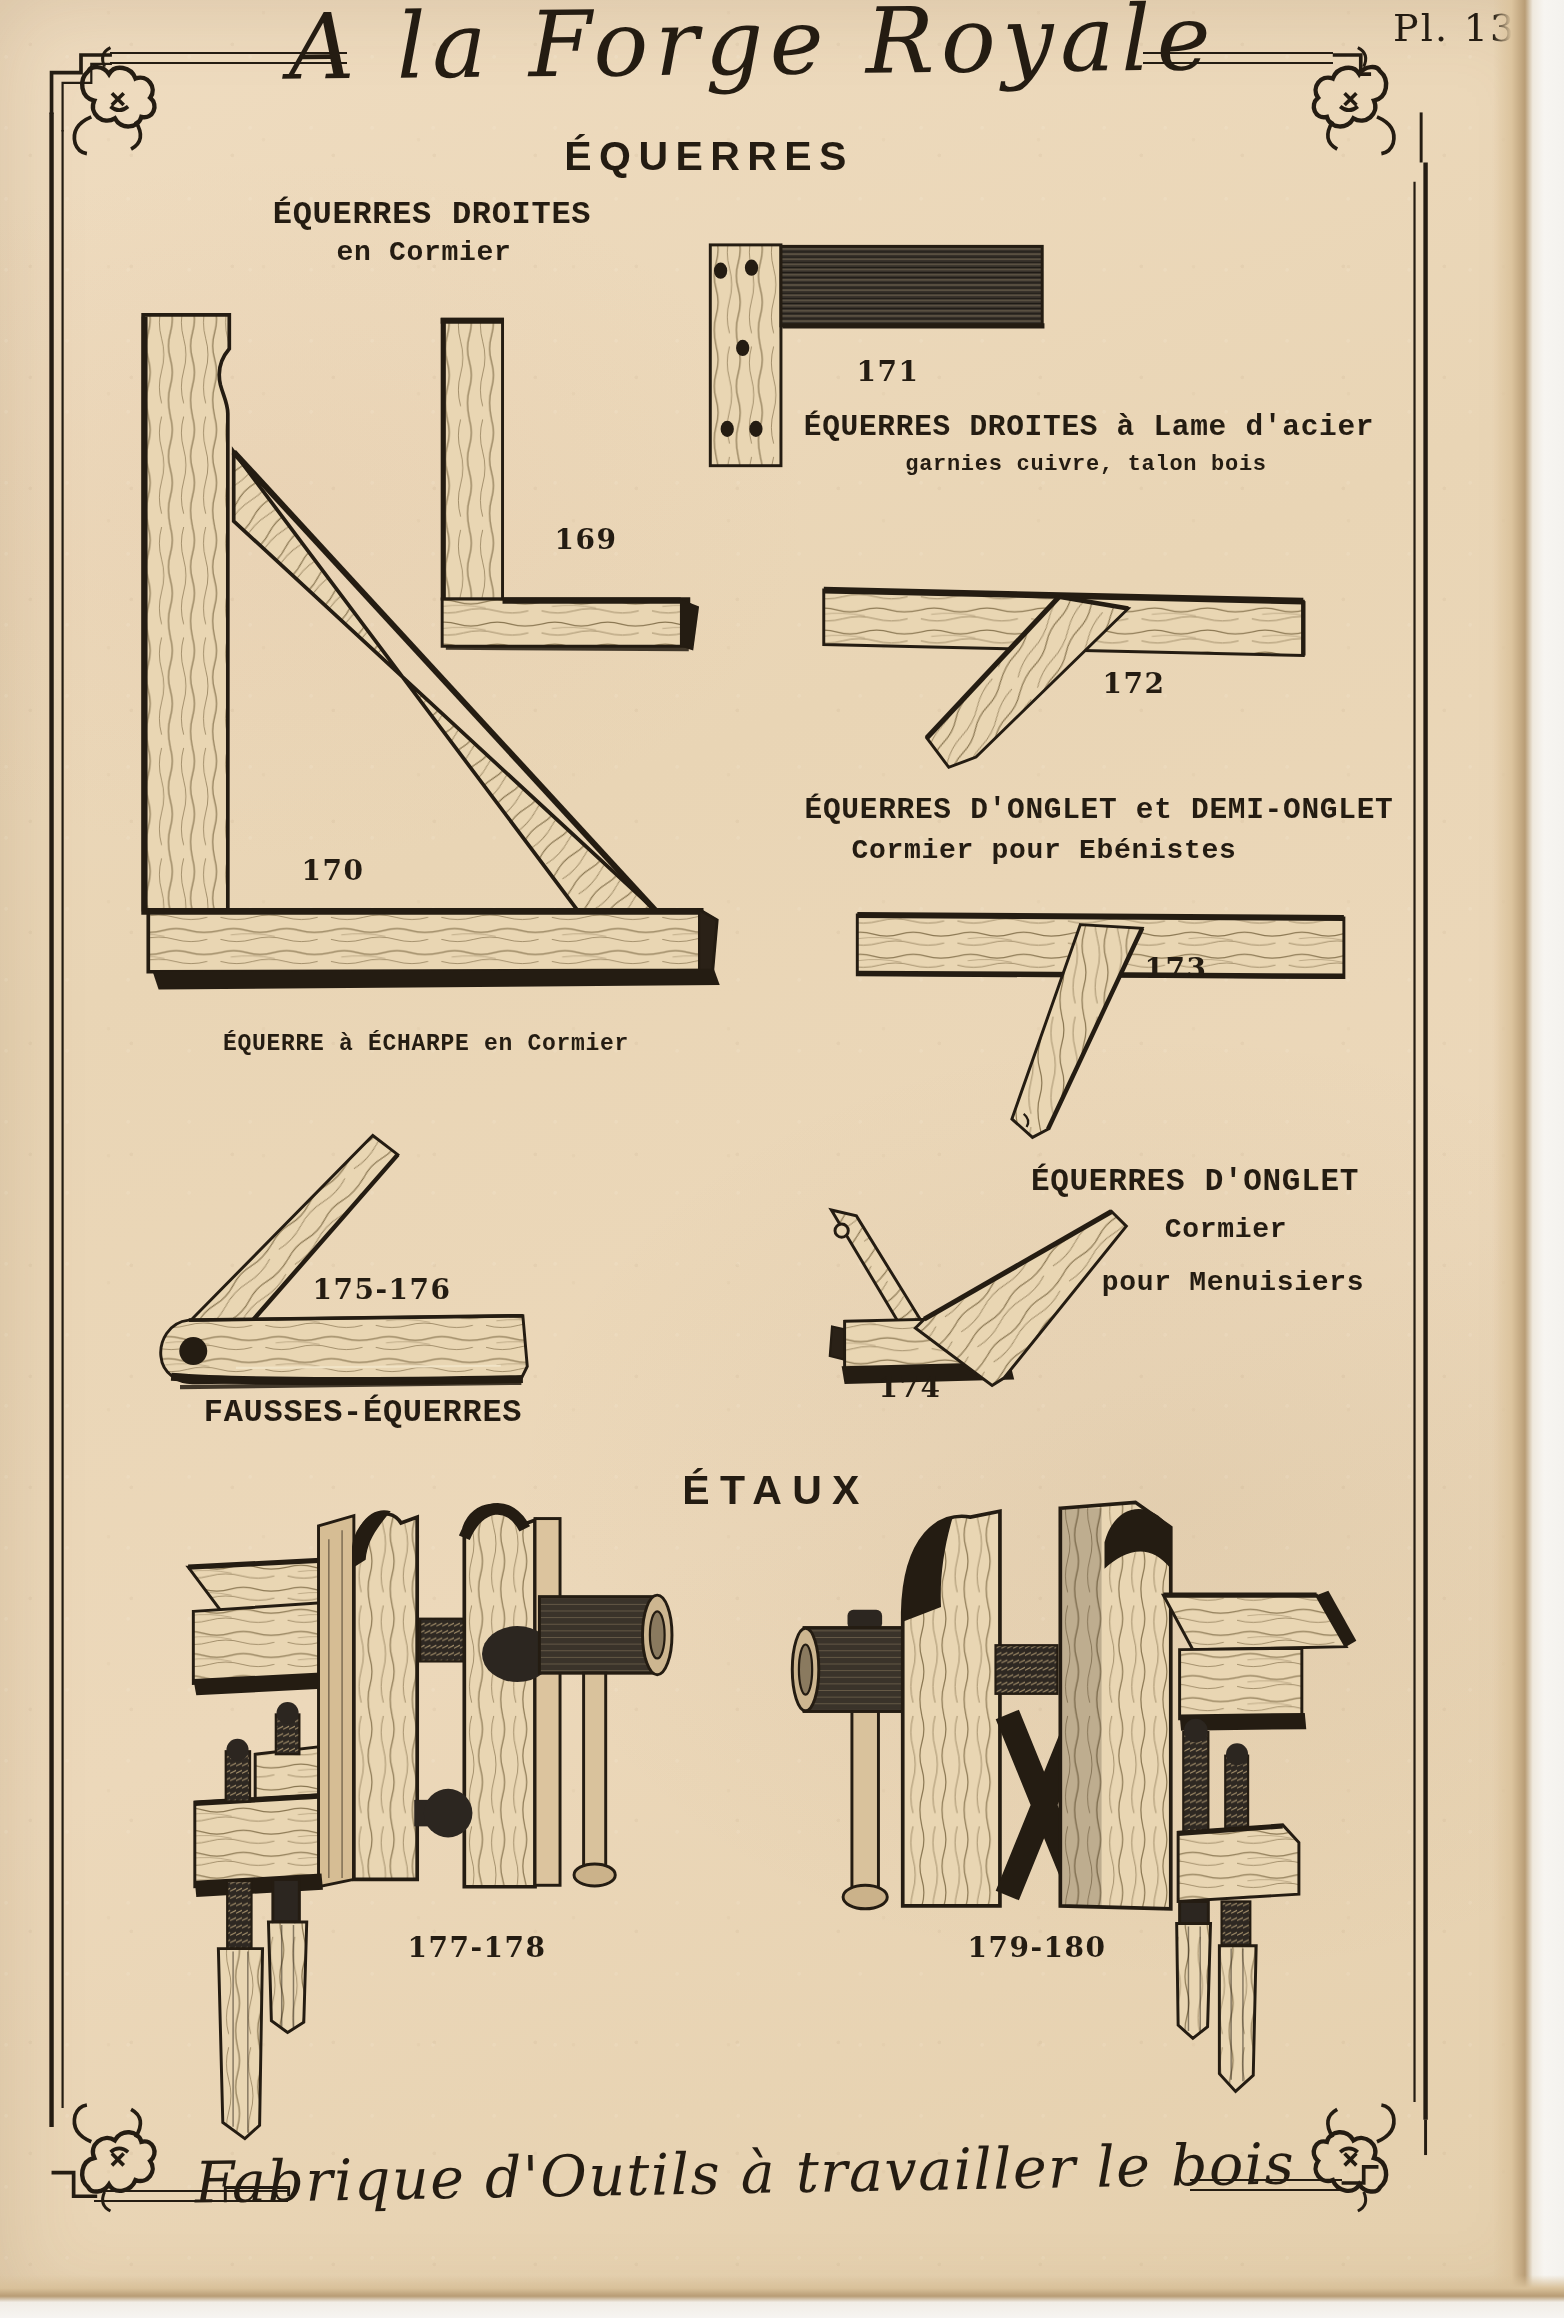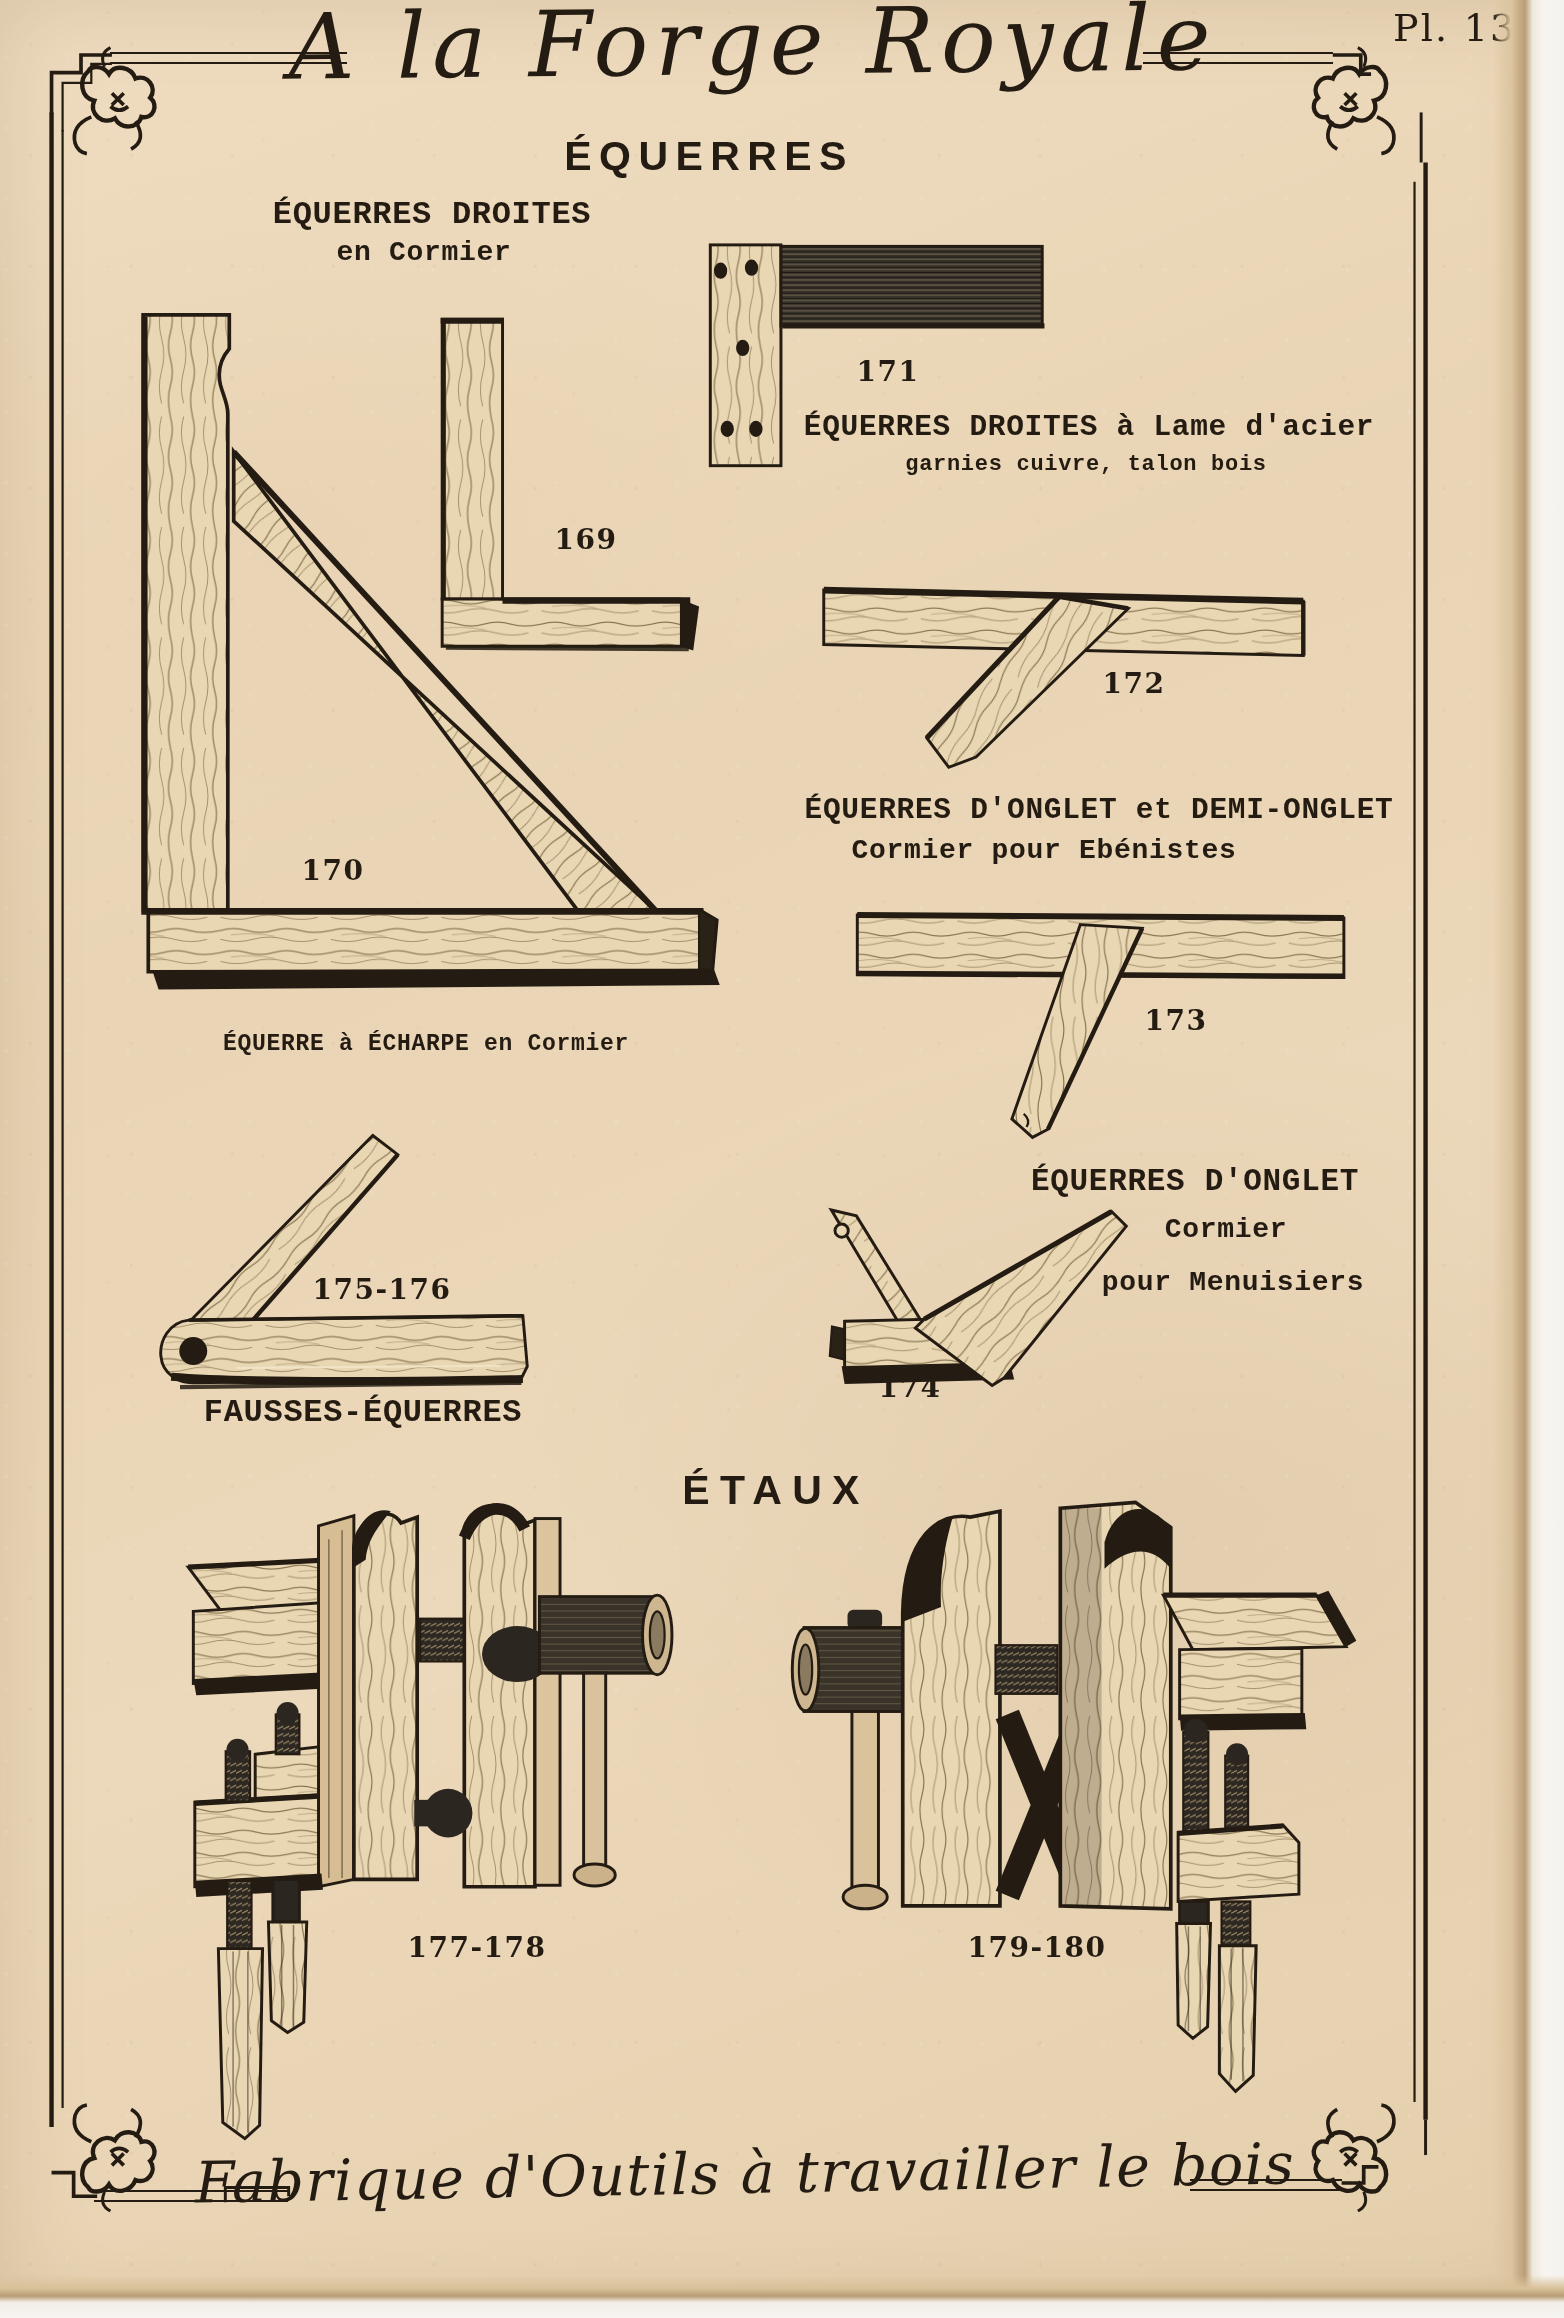--- a/index.html
+++ b/index.html
@@ -192,21 +192,21 @@
   <svg class="fig" style="left:847px;top:906px;width:530px;height:236px" viewBox="0 0 720 320">
     <g stroke="#241c12" stroke-width="4" fill="none">
       <polygon points="14,12 675,16 675,97 14,93" fill="url(#woodH)"></polygon>
       <path d="M14,12 L675,16" stroke-width="8"></path>
       <path d="M14,91 L675,95" stroke-width="7"></path>
       <polygon points="317,25 401,30 273,303 252,314 224,289" fill="url(#woodV)"></polygon>
       <path d="M401,30 L273,303" stroke-width="6"></path>
       <path d="M240,282 q10,8 4,18" stroke-width="3"></path>
     </g>
   </svg>
-  <div class="fignum" style="left:1176px;top:1004px">173</div>
+  <div class="fignum" style="left:1176px;top:952px">173</div>
 
   <div class="cap" style="left:1195px;top:1164px;font-size:31px">ÉQUERRES D'ONGLET</div>
   <div class="cap" style="left:1226px;top:1214px;font-size:28px">Cormier</div>
   <div class="cap" style="left:1233px;top:1267px;font-size:28px">pour Menuisiers</div>
 
   <svg class="fig" style="left:821px;top:1201px;width:354px;height:192px" viewBox="0 0 480 260">
     <g stroke="#241c12" stroke-width="4" fill="none">
       <polygon points="14,12 48,20 138,166 112,176" fill="url(#woodD1)"></polygon>
       <circle cx="28" cy="40" r="9" fill="#e9d6b3" stroke-width="4"></circle>
       <polygon points="15,170 50,178 44,218 12,210" fill="#2a2117" stroke-width="3"></polygon>

